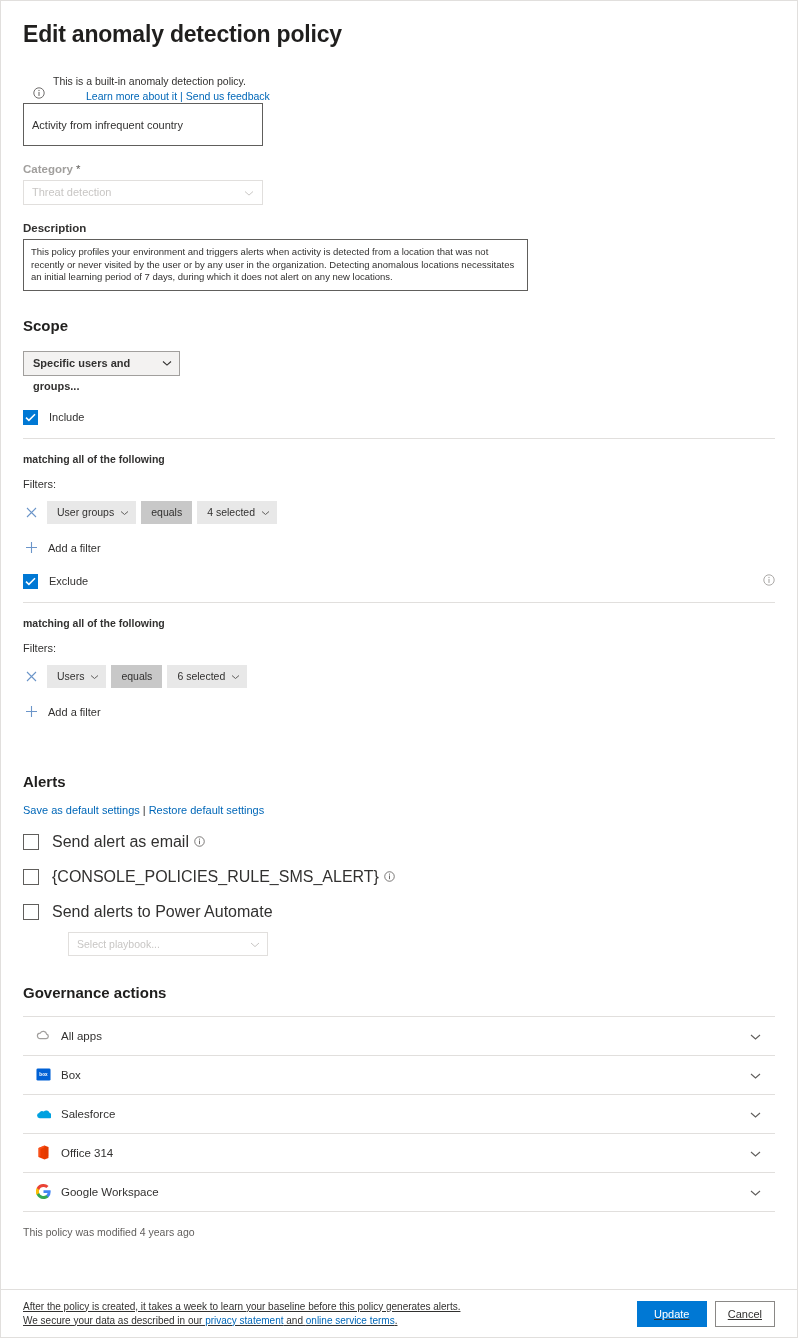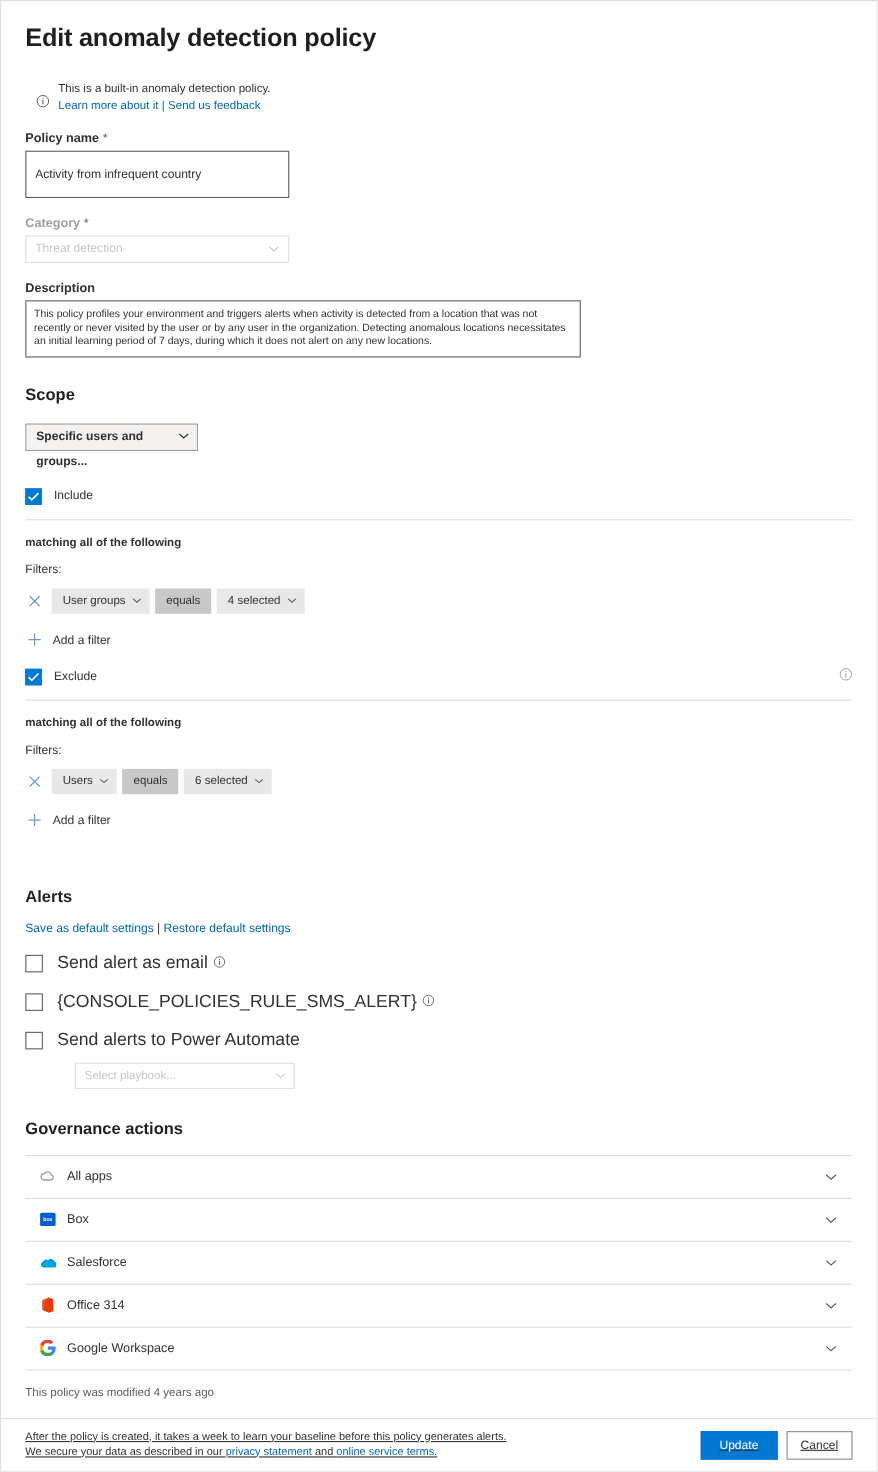--- a/index.html
+++ b/index.html
@@ -48,20 +48,21 @@
   }
   .info-banner .banner-text {
     font-size: 10.5px;
     color: #323130;
     line-height: 14px;
   }
   .banner-links {
     margin-top: 1px;
     font-size: 10.5px;
     line-height: 14px;
+    margin-left: 33px;
   }
   a.link {
     color: #0067b8;
     text-decoration: none;
     cursor: pointer;
   }
   .sep { color: #0067b8; margin: 0 3px; }
 
   
   .field-label {
@@ -409,24 +410,20 @@
         </svg>
       </span>
       <div>
         <div class="banner-text">This is a built-in anomaly detection policy.</div>
         <div class="banner-links">
           <a class="link">Learn more about it</a><span class="sep">|</span><a class="link">Send us feedback</a>
         </div>
       </div>
     </div>
 
-    <div class="field-label">
-      <span>Policy name</span>
-      <span class="req">*</span>
-    </div>
     <input class="text-input" type="text" value="Activity from infrequent country" style="">
 
     <div class="field-label disabled">
       <span>Category</span>
       <span class="req">*</span>
     </div>
     <div class="select-box">
       <span>Threat detection</span>
       <span class="chev">
         <svg width="10" height="6" viewBox="0 0 10 6">

